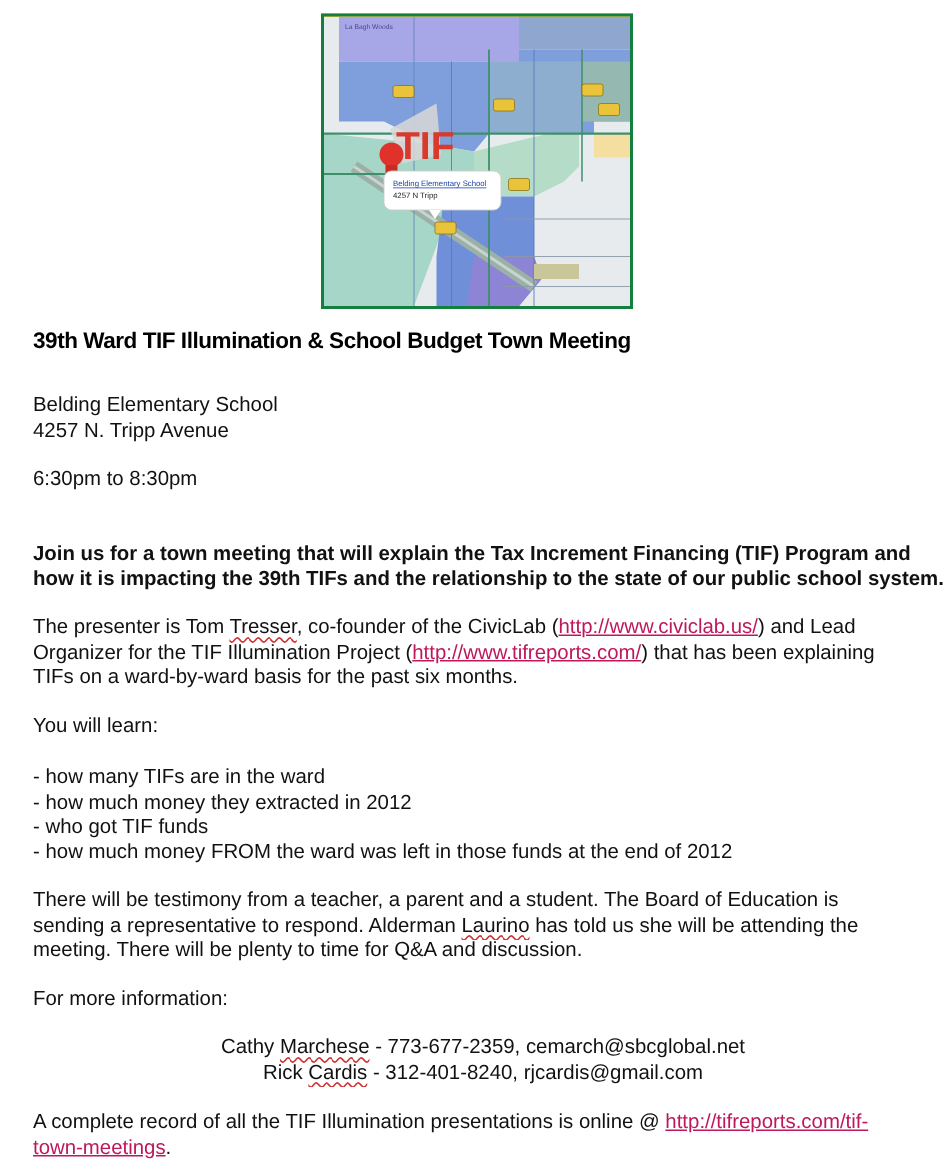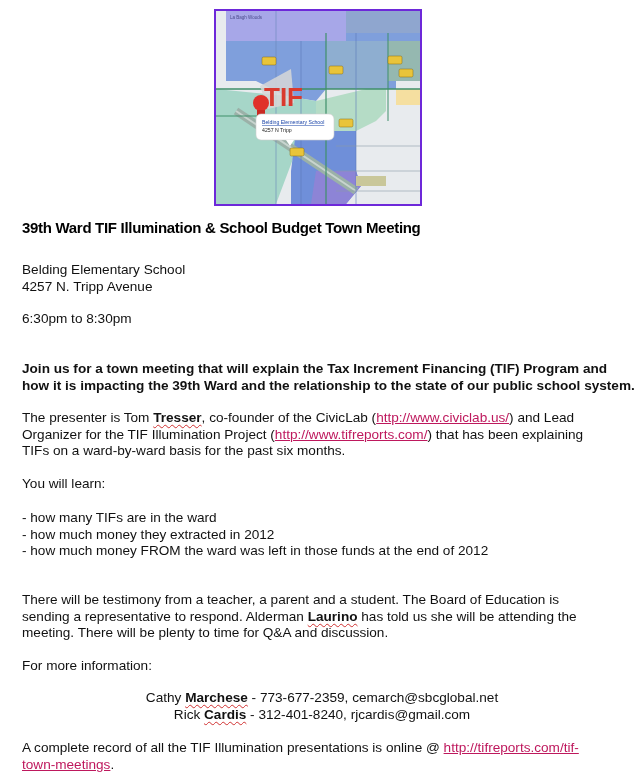--- a/index.html
+++ b/index.html
@@ -1,23 +1,23 @@
 <!DOCTYPE html>
 <html><head>
   <meta charset="utf-8">
   <style>
     html, body { margin: 0; padding: 0; background: #ffffff; }
     body { width: 634px; height: 778px; position: relative; overflow: hidden; font-family: "Liberation Sans", sans-serif; color: #111; }
-    .map-frame { position: absolute; left: 214px; top: 9px; width: 204px; height: 193px; border: 2px solid #6d28d9; overflow: hidden; background: #eab308; text-align: center; }
+    .map-frame { position: absolute; left: 214px; top: 9px; width: 204px; height: 193px; border: 2px solid #15803d; overflow: hidden; background: #eab308; text-align: center; }
     .map-frame svg { display: block; }
     .title { position: absolute; left: 22px; top: 219px; font-size: 15px; font-weight: bold; letter-spacing: -0.3px; white-space: nowrap; color: #000; }
     .body-text { position: absolute; left: 22px; width: 600px; font-size: 13.6px; line-height: 16.6px; color: #111; }
     .line { display: block; white-space: nowrap; }
     a.link { color: #be185d; text-decoration: underline; }
-    .spell { text-decoration: underline wavy #d03030; text-decoration-thickness: 1px; text-underline-offset: 2px; font-weight: bold; }
+    .spell { text-decoration: underline wavy #d03030; text-decoration-thickness: 1px; text-underline-offset: 2px; }
   </style>
 </head>
 <body>
 
 <div class="map-frame">
   <svg width="204" height="193" viewBox="0 0 204 193" xmlns="http://www.w3.org/2000/svg">
     <rect x="0" y="0" width="204" height="193" fill="#e8ebee"></rect>
 
     <rect x="10" y="0" width="120" height="30" fill="#a7a7e8"></rect>
     <rect x="130" y="0" width="74" height="22" fill="#8fa6cf"></rect>
@@ -77,34 +77,35 @@
   <span class="line">Belding Elementary School</span>
   <span class="line">4257 N. Tripp Avenue</span>
 </div>
 
 <div class="body-text" style="top:311px;">
   <span class="line">6:30pm to 8:30pm</span>
 </div>
 
 <div class="body-text" style="top:361px;font-weight:bold;">
   <span class="line">Join us for a town meeting that will explain the Tax Increment Financing (TIF) Program and</span>
-  <span class="line">how it is impacting the 39th Ward and the relationship to the state of our public school system.</span>
+  <span class="line">how it is impacting the 39th TIFs and the relationship to the state of our public school system.</span>
 </div>
 
 <div class="body-text" style="top:410px;">
   <span class="line"><span>The presenter is Tom </span><span class="spell">Tresser</span><span>, co-founder of the CivicLab (</span><a class="link">http://www.civiclab.us/</a><span>)  and Lead</span></span>
   <span class="line"><span>Organizer for the TIF Illumination  Project (</span><a class="link">http://www.tifreports.com/</a><span>) that has been explaining</span></span>
   <span class="line">TIFs on a ward-by-ward basis  for the past six months.</span>
 </div>
 
 <div class="body-text" style="top:476px;">You will learn:</div>
 
 <div class="body-text" style="top:510px;">
   <span class="line">- how many TIFs are in the ward</span>
   <span class="line">- how much money they extracted in 2012</span>
+  <span class="line">- who got TIF funds</span>
   <span class="line">- how much money FROM the ward was left in those funds at the end of 2012</span>
 </div>
 
 <div class="body-text" style="top:592px;">
   <span class="line">There will be testimony  from a teacher, a parent and a student. The Board of Education is</span>
   <span class="line"><span>sending a representative to respond. Alderman </span><span class="spell">Laurino</span><span> has told us she will be attending the</span></span>
   <span class="line">meeting. There will be plenty to time  for Q&amp;A and discussion.</span>
 </div>
 
 <div class="body-text" style="top:658px;">For more information:</div>

